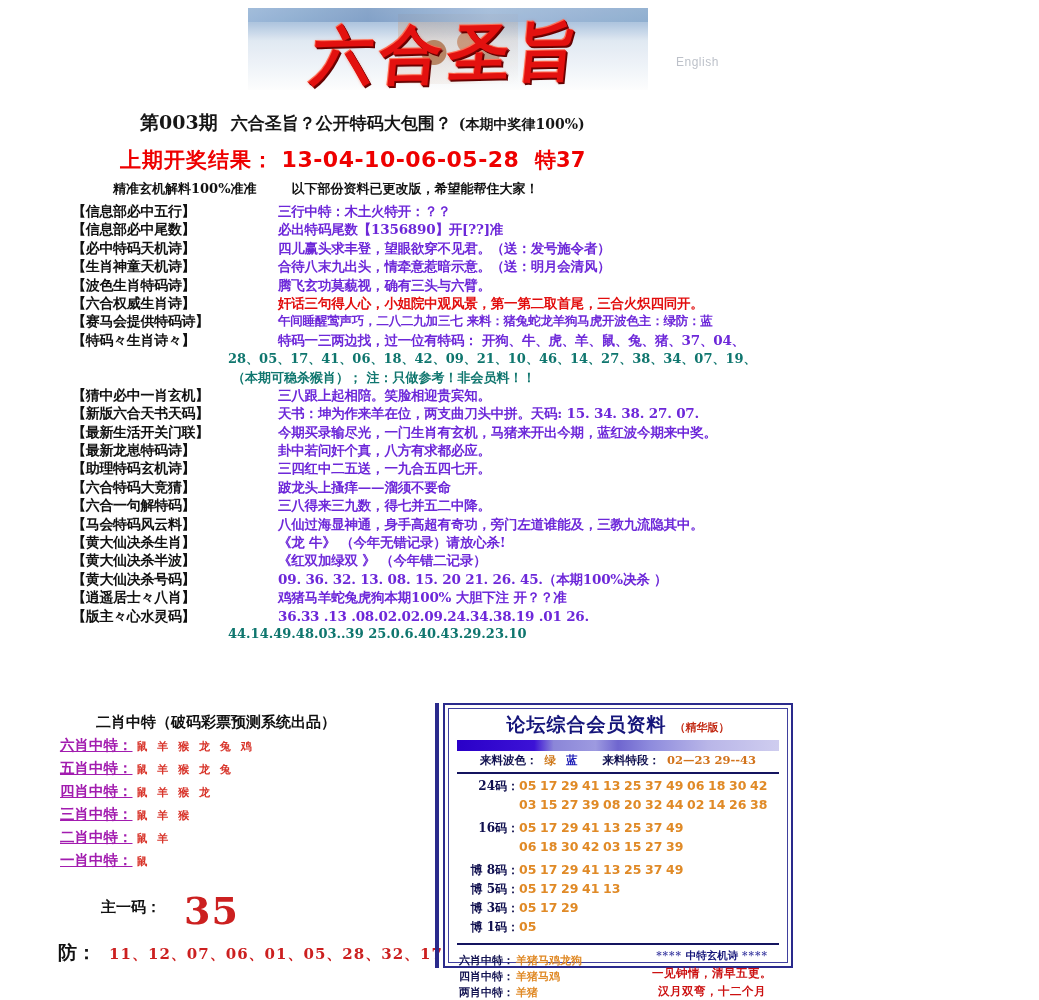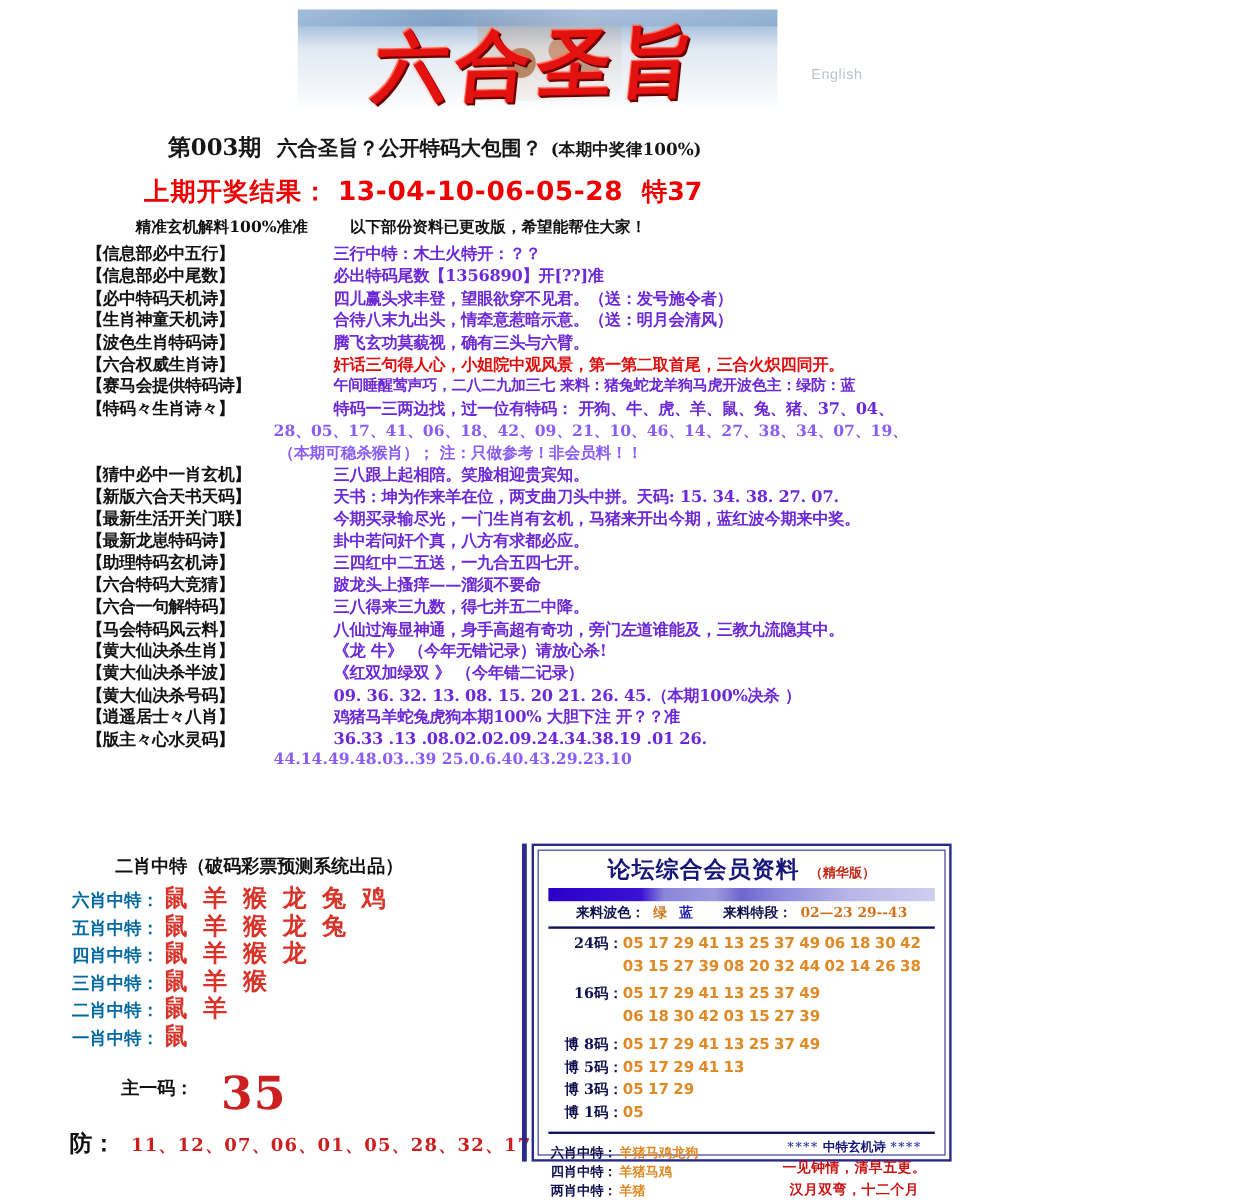--- a/index.html
+++ b/index.html
@@ -96,39 +96,40 @@
   .row .val{
     position:absolute;left:278px;
     font-size:13.5px;font-weight:bold;color:#6d28d9;
     font-family:"DejaVu Serif","Liberation Serif",serif;
     letter-spacing:-.2px;
   }
   .row .val.red{color:#e20d0d;}
   .row .val.small{font-size:12.5px;}
   .cont{
     position:relative;height:18.4px;white-space:nowrap;
-    font-size:13px;font-weight:bold;color:#8b5cf6;
+    font-size:13px;font-weight:bold;color:#0f766e;
     font-family:"DejaVu Serif","Liberation Serif",serif;
   }
   .cont span{position:absolute;}
 
   
   .empire{position:absolute;left:0;top:713px;width:430px;}
   .empire-title{
     position:absolute;left:96px;top:0;white-space:nowrap;
     font-size:15px;font-weight:bold;color:#111;
     font-family:"DejaVu Serif","Liberation Serif",serif;
   }
   .zrow{position:absolute;left:60px;white-space:nowrap;height:22px;}
   .zrow .zlab{
-    font-size:14.5px;font-weight:bold;color:#0369a1;
-    font-family:"DejaVu Serif","Liberation Serif",serif;
+    font-size:14.5px;font-weight:bold;color:#a21caf;
+    font-family:"DejaVu Serif","Liberation Serif",serif;
+    text-decoration:underline;
   }
   .zrow .zval{
-    font-size:20px;font-weight:bold;color:#d8342a;
+    font-size:11px;font-weight:bold;color:#d8342a;
     font-family:"DejaVu Serif","Liberation Serif",serif;
     letter-spacing:3px;margin-left:4px;
   }
   .main-code-row{position:absolute;left:72px;top:175px;white-space:nowrap;margin-left:29px;}
   .main-code-lab{
     font-size:15px;font-weight:bold;color:#111;
     font-family:"DejaVu Serif","Liberation Serif",serif;
     vertical-align:12px;
   }
   .main-code-val{

